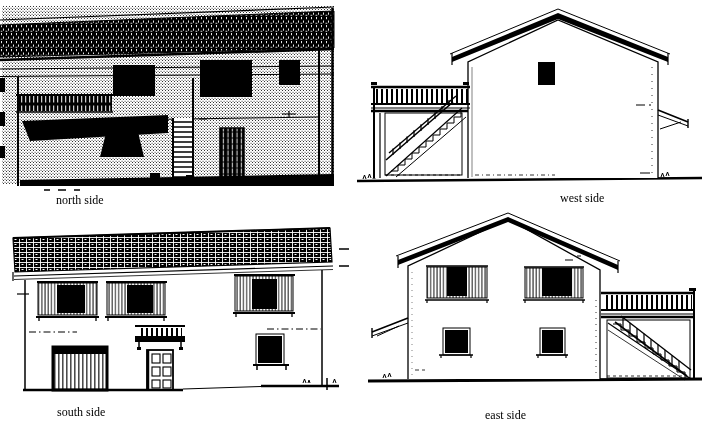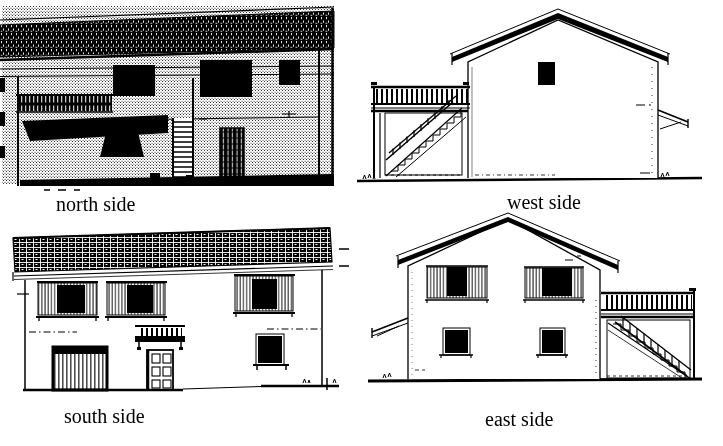--- a/index.html
+++ b/index.html
@@ -1,19 +1,19 @@
 <!DOCTYPE html>
 <html><head>
 <meta charset="utf-8">
 <style>
   html,body{margin:0;padding:0;background:#fff;}
   .canvas{position:relative;width:723px;height:446px;background:#fff;overflow:hidden;
           font-family:"Liberation Serif",serif;}
   .canvas svg{position:absolute;}
-  .elev-label{position:absolute;font-size:20px;color:#000;white-space:nowrap;
+  .elev-label{position:absolute;font-size:12px;color:#000;white-space:nowrap;
               font-family:"Liberation Serif",serif;}
   figure{margin:0;}
 </style>
 </head>
 <body>
 
 <div class="canvas">
 
   <svg style="left:0;top:0" width="340" height="192" viewBox="0 0 340 192">
     <defs>
@@ -317,22 +317,22 @@
       <line x1="250" y1="112" x2="322" y2="166" stroke-width="1.6"></line>
       <line x1="256" y1="106" x2="326" y2="160" stroke-width="1.4"></line>
       <path d="M258,107.5V118.2 M265,112.9V123.6 M272,118.3V129 M279,123.7V134.4 M286,129.2V139.8 M293,134.6V145.1 M300,140V150.5 M307,145.4V155.9 M314,150.8V161.3" stroke-width="1.2"></path>
     </g>
   </svg>
 
   <figure>
     <figcaption class="elev-label" style="left:56px;top:193px">north side</figcaption>
   </figure>
   <figure>
-    <figcaption class="elev-label" style="left:507px;top:191px">west side</figcaption>
+    <figcaption class="elev-label" style="left:560px;top:191px">west side</figcaption>
   </figure>
   <figure>
-    <figcaption class="elev-label" style="left:64px;top:405px">south side</figcaption>
+    <figcaption class="elev-label" style="left:57px;top:405px">south side</figcaption>
   </figure>
   <figure>
     <figcaption class="elev-label" style="left:485px;top:408px">east side</figcaption>
   </figure>
 
 </div>
 
 </body></html>

